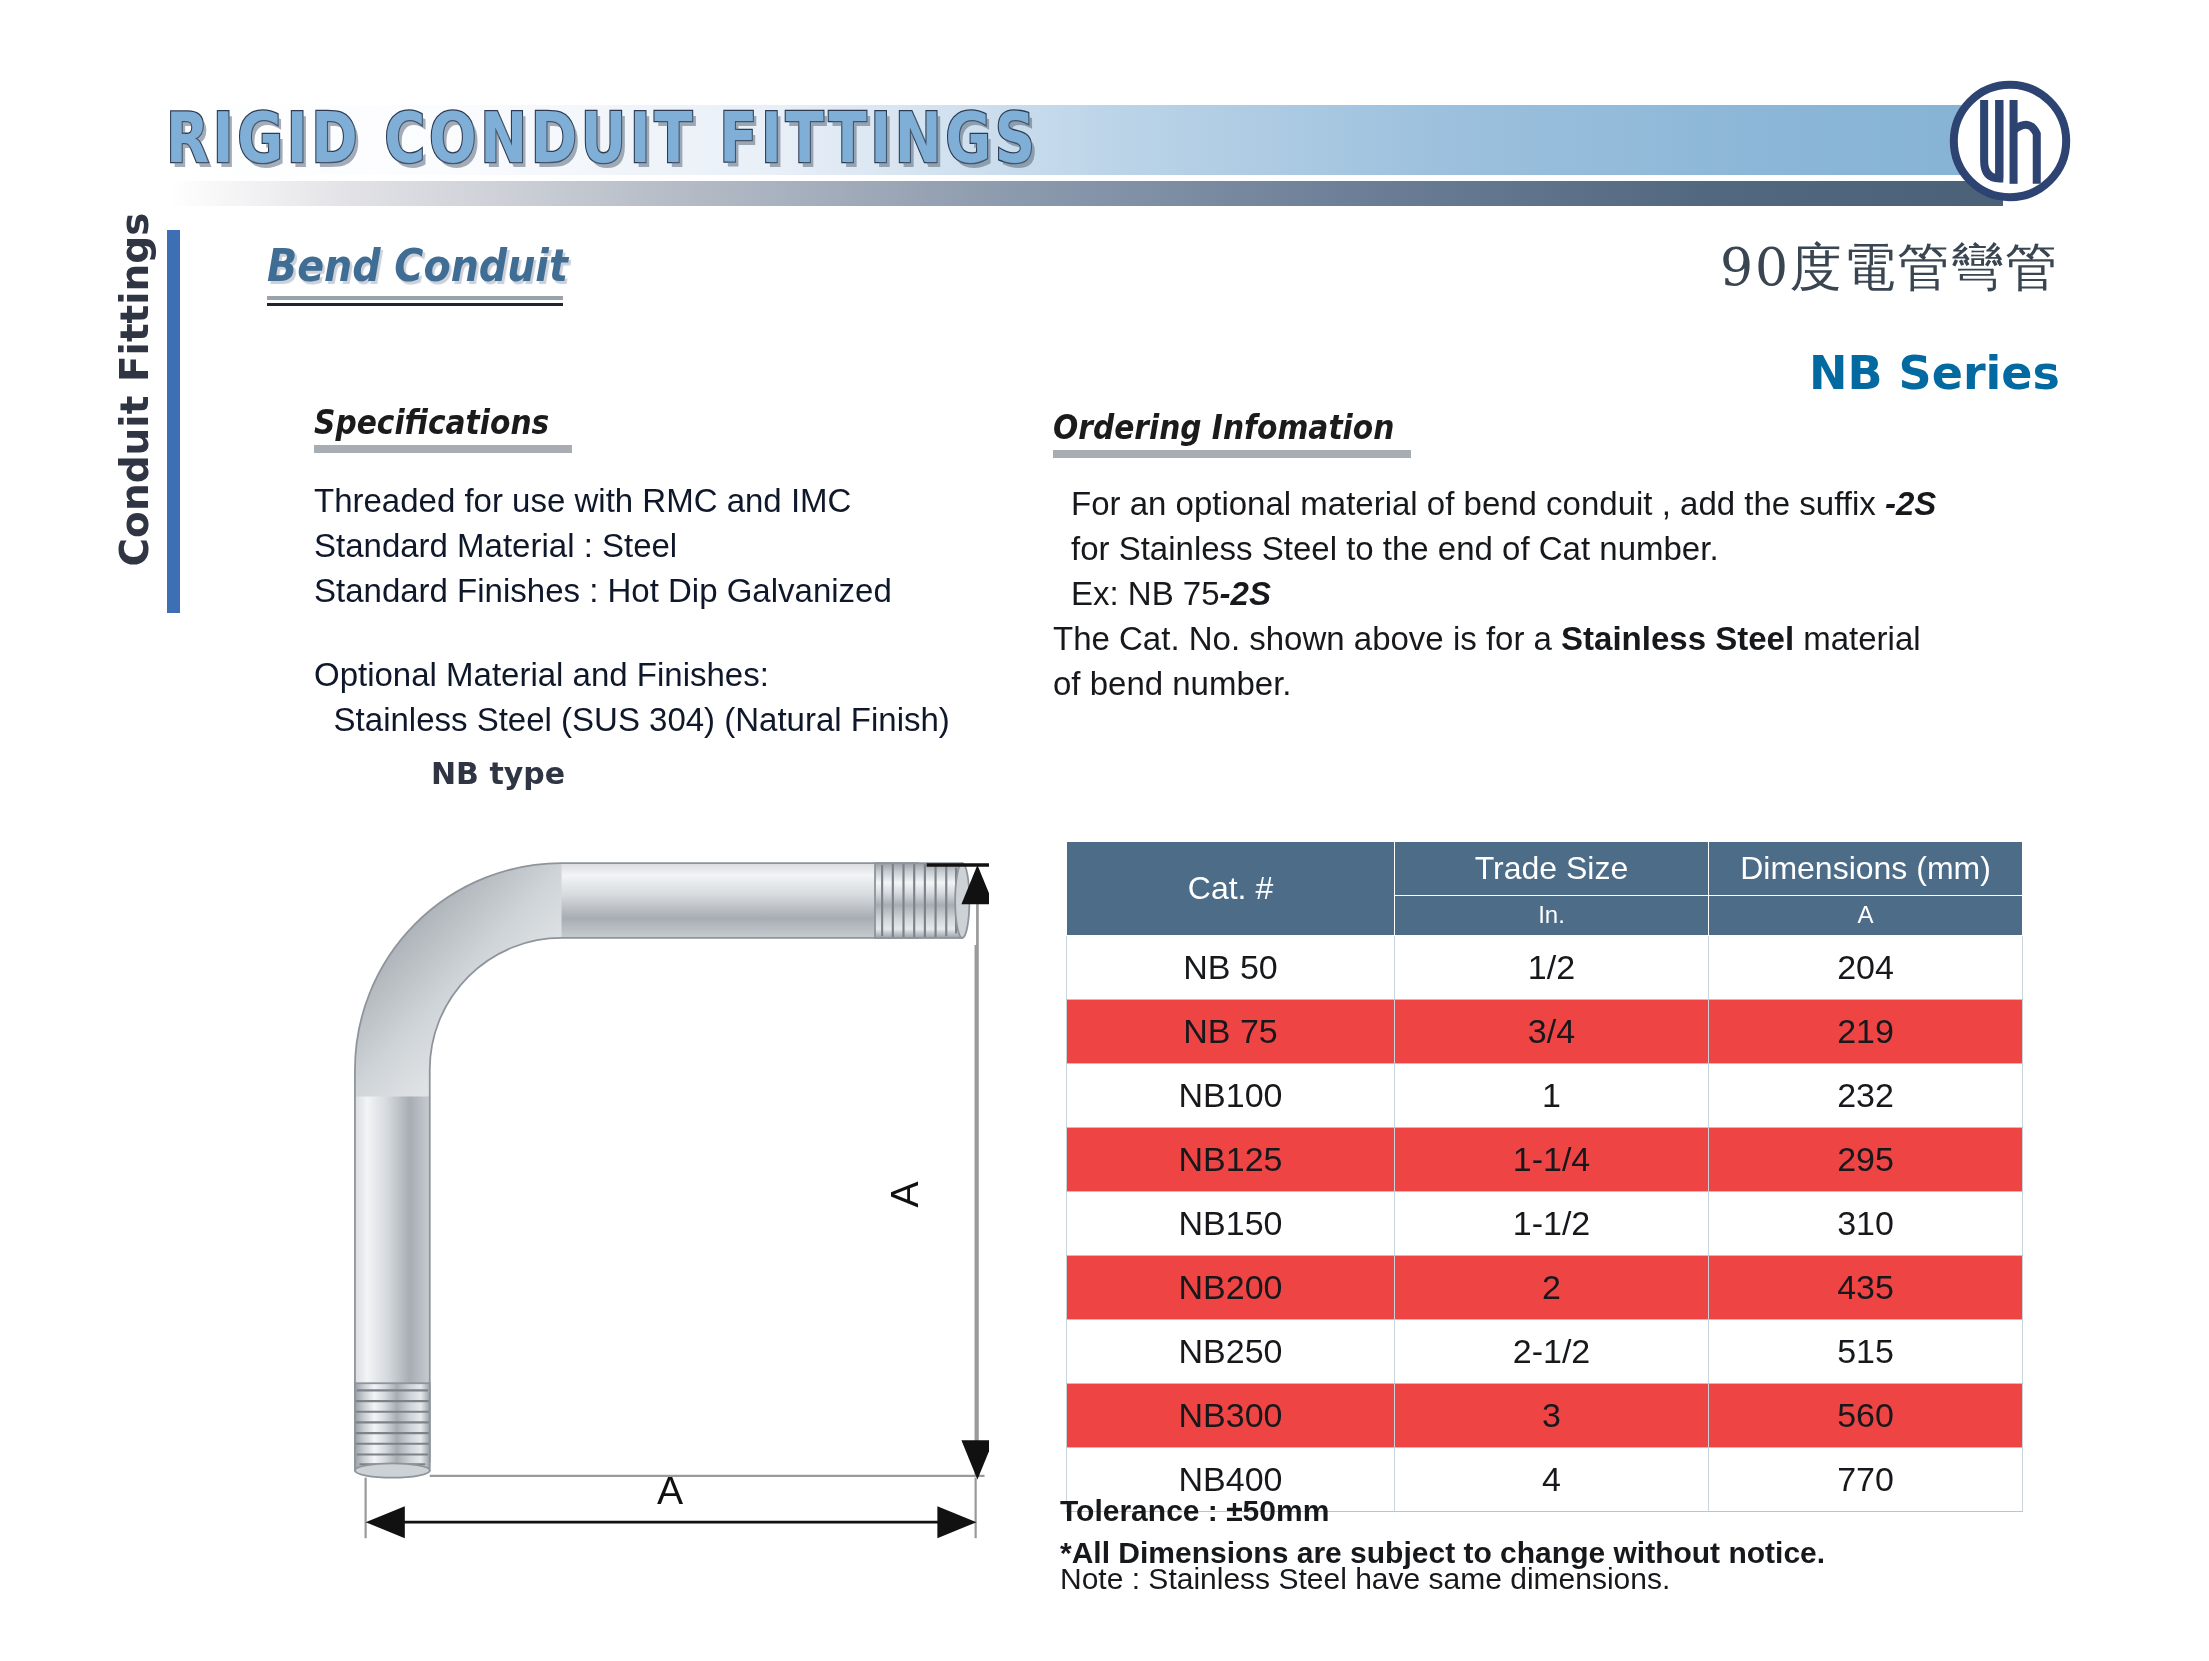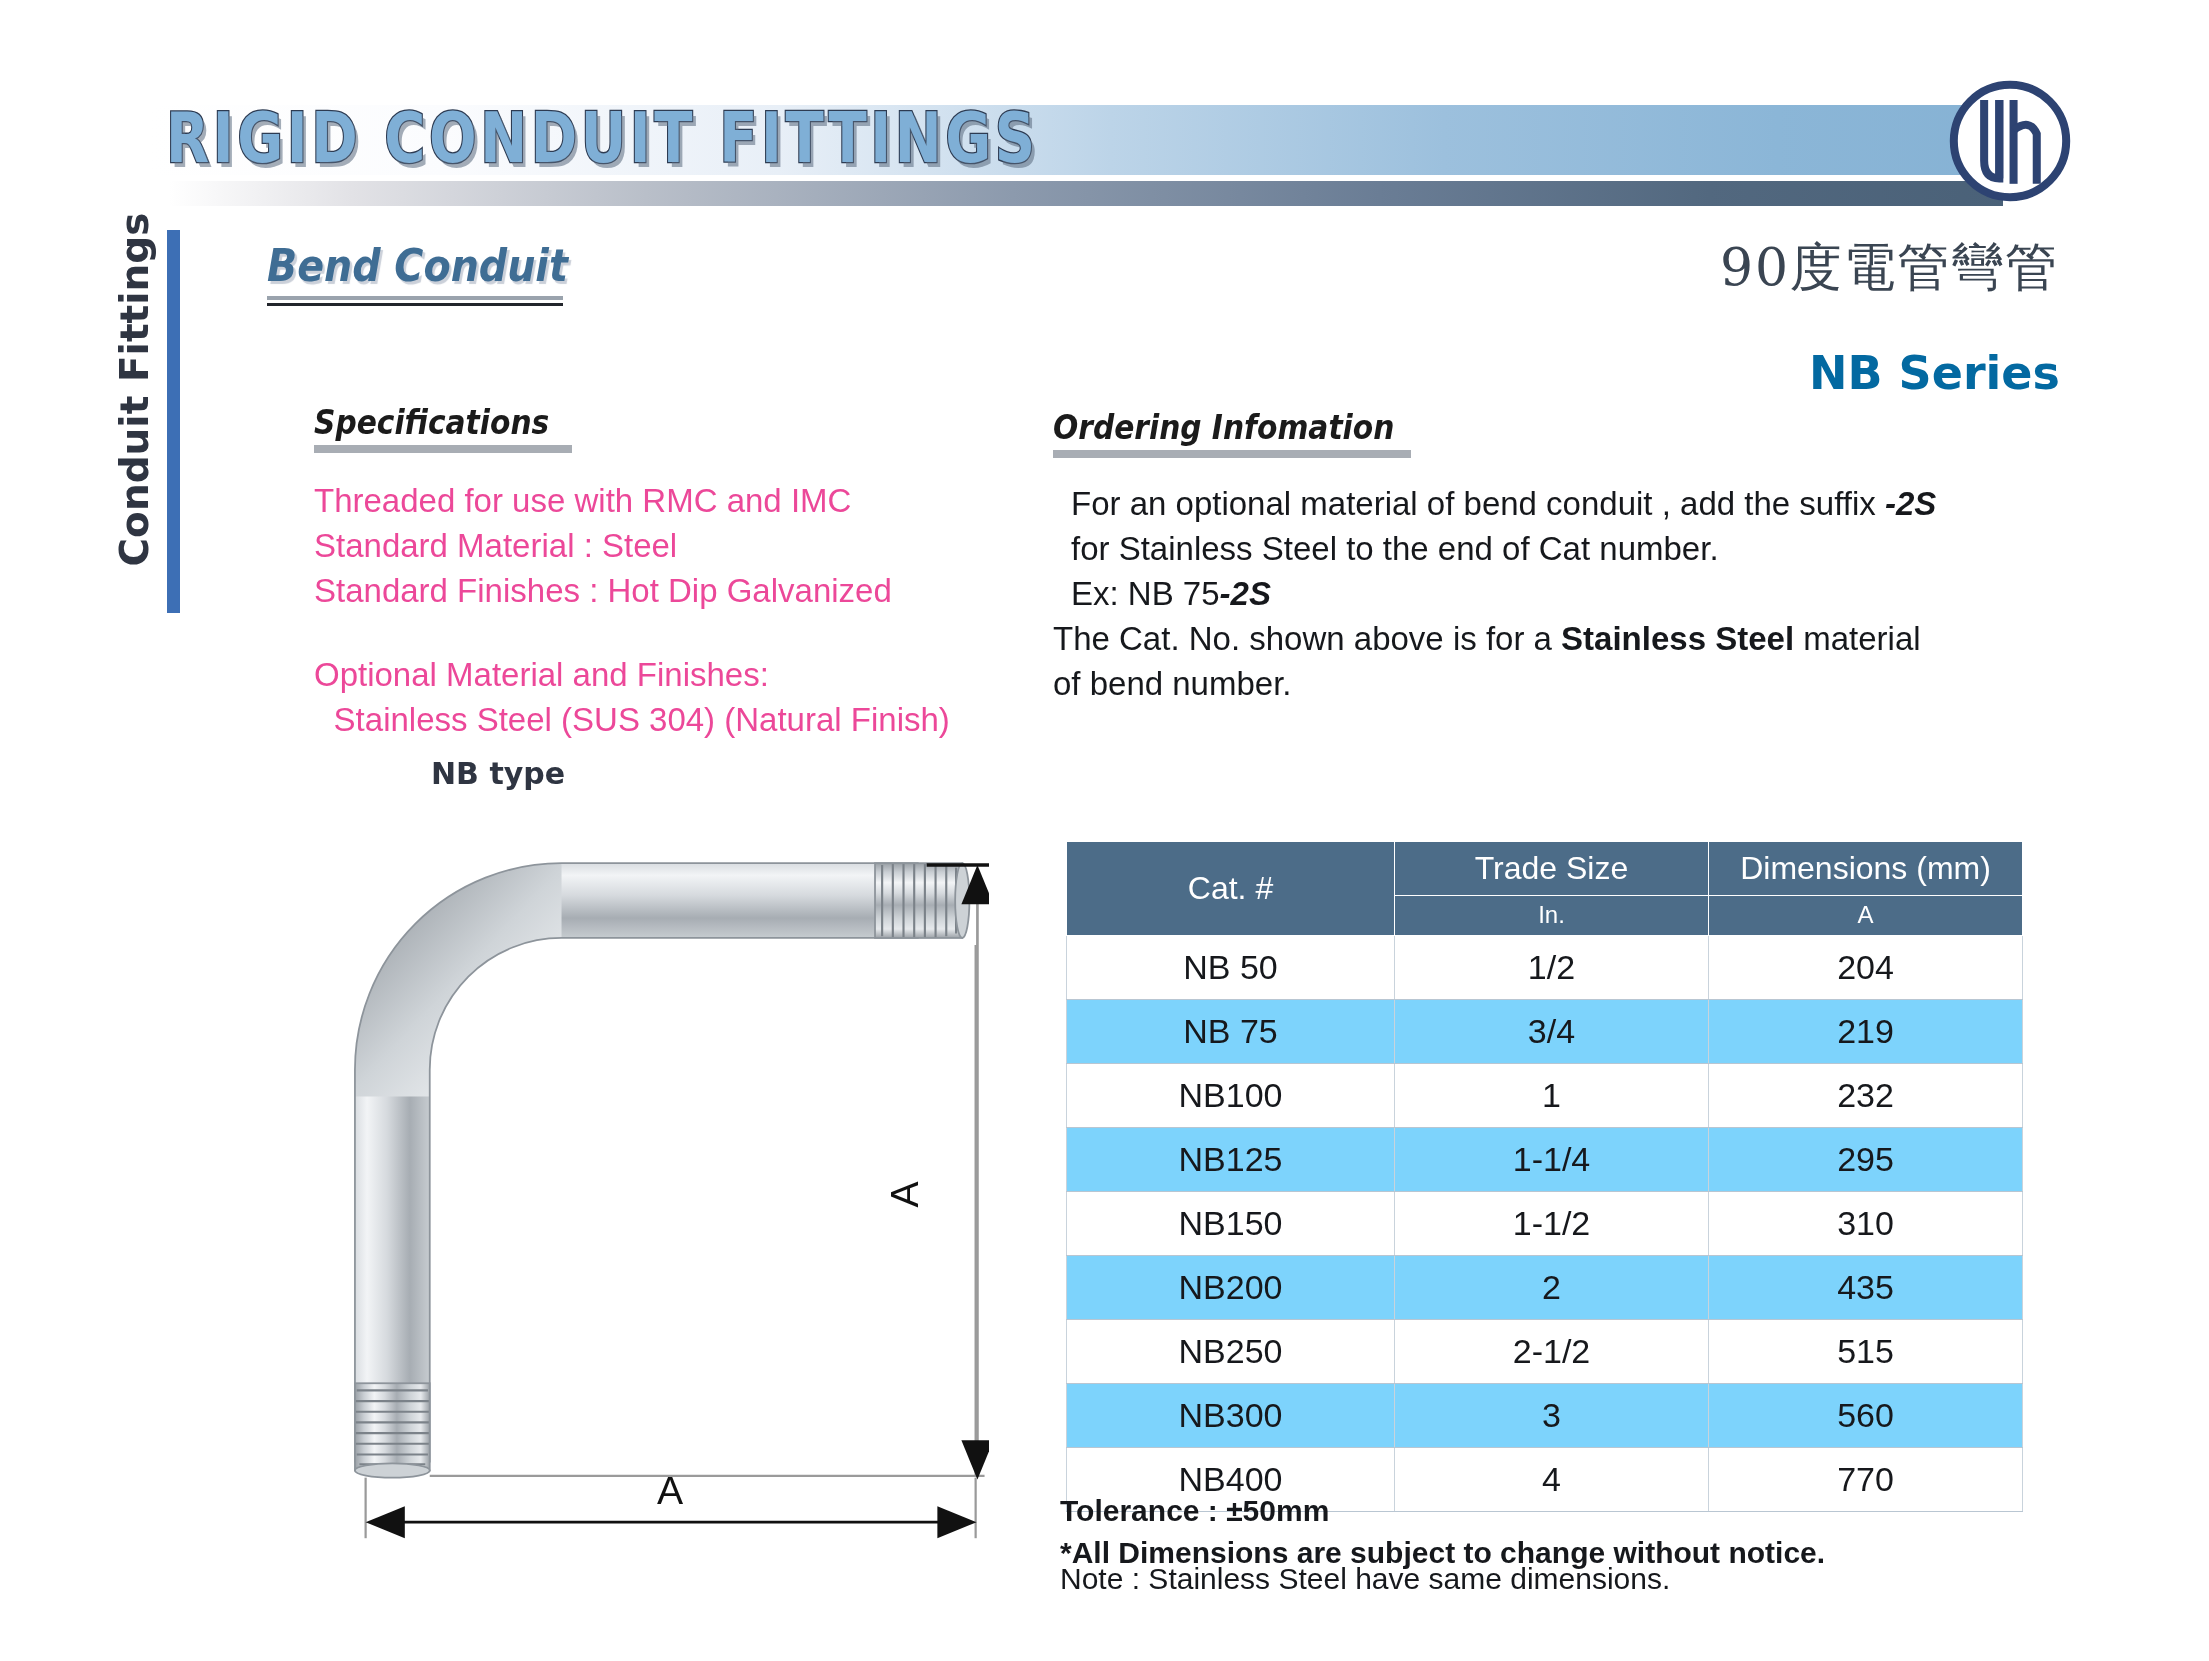--- a/index.html
+++ b/index.html
@@ -174,21 +174,21 @@
   #spec-block {
     position: absolute;
     left: 314px;
     top: 403px;
     width: 731px;
   }
   #spec-rule { width: 258px; }
   .spec-line {
     font-family: "Liberation Sans", sans-serif;
     font-size: 33px;
-    color: #ec4899;
+    color: #0f172a;
     line-height: 45px;
     white-space: nowrap;
   }
   #spec-lines-a { margin-top: 25px; }
   #spec-lines-b { margin-top: 39px; }
   .spec-indent { padding-left: 19.6px; }
 
   #order-block {
     position: absolute;
     left: 1053px;
@@ -260,21 +260,21 @@
   #spec-table tbody td {
     font-size: 34px;
     color: #16181c;
     padding: 12px 0;
     border-left: 1.8px solid #c9d3dc;
     border-right: 1.8px solid #c9d3dc;
     border-top: 0.9px solid #b9c6d2;
     border-bottom: 0.9px solid #b9c6d2;
   }
   #spec-table tbody tr.odd td { background: #ffffff; }
-  #spec-table tbody tr.even td { background: #7dd3fc; }
+  #spec-table tbody tr.even td { background: #ef4444; }
   #spec-table col.c-cat { width: 328px; }
   #spec-table col.c-size { width: 314px; }
   #spec-table col.c-dim { width: 314px; }
 
   
   #notes {
     position: absolute;
     left: 1060px;
     top: 1490px;
     width: 998px;

